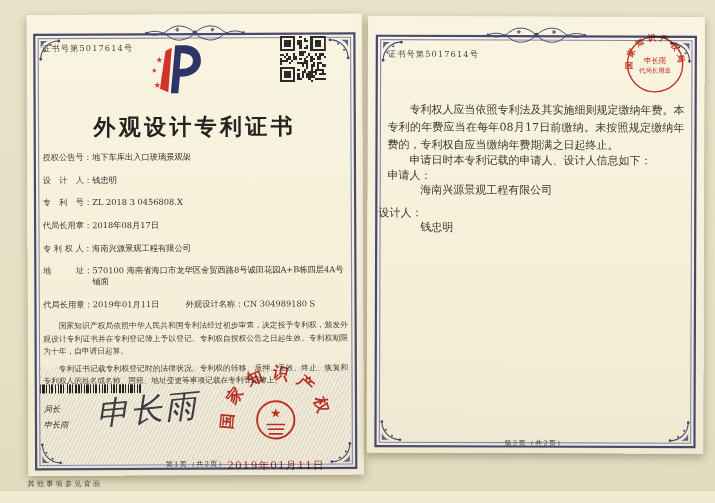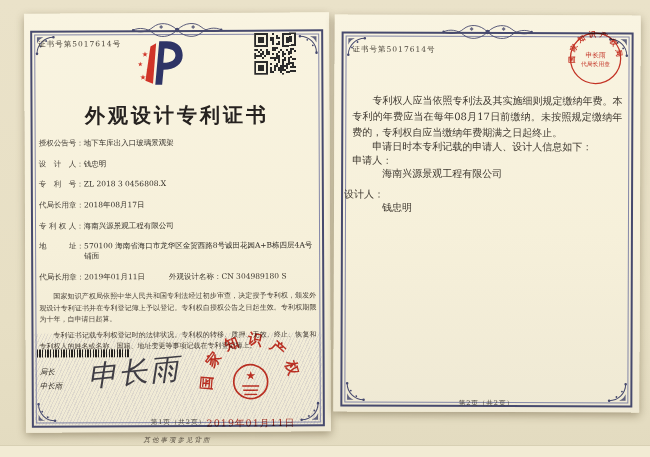--- a/index.html
+++ b/index.html
@@ -30,21 +30,21 @@
   .frow .lab{white-space:nowrap;color:#46403a;}
   .frow .val{flex:1;color:#332f29;}
   .grant-row{display:flex;gap:24px;margin-top:2px;}
   .paras{position:absolute;left:14px;right:14px;font-size:7px;line-height:1.66;text-align:justify;color:#473f36;}
   .paras p{margin:0 0 4px;text-indent:2em;}
   .barcode{position:absolute;width:93px;height:8px;
     background:repeating-linear-gradient(90deg,#23211e 0 1px,transparent 1px 2px,#23211e 2px 4px,transparent 4px 5px,#23211e 5px 6px,transparent 6px 8px);}
   .director{position:absolute;font-size:7.5px;line-height:1.8;color:#3a352e;font-style:italic;}
   .signature{position:absolute;font-size:29px;color:#3f3d44;transform:rotate(-5deg);font-style:italic;letter-spacing:2px;}
   .page-footer{position:absolute;left:0;right:0;text-align:center;font-size:6.5px;letter-spacing:1px;color:#45403a;}
-  .below-note{position:absolute;left:25px;width:305px;top:436px;text-align:center;font-size:6.5px;letter-spacing:2px;color:#5a5144;font-style:italic;}
+  .below-note{position:absolute;left:25px;width:305px;top:436px;text-align:left;font-size:6.5px;letter-spacing:2px;color:#5a5144;}
   .p2-text{position:absolute;font-size:10px;color:#3e3830;line-height:1.6;}
   .p2-para{left:18px;right:18px;text-align:justify;text-indent:2em;}
   svg{display:block;}
 </style>
 </head>
 <body>
 
 <svg width="0" height="0" style="position:absolute" aria-hidden="true">
   <defs>
     <symbol id="cornerOrn" viewBox="0 0 24 24">

